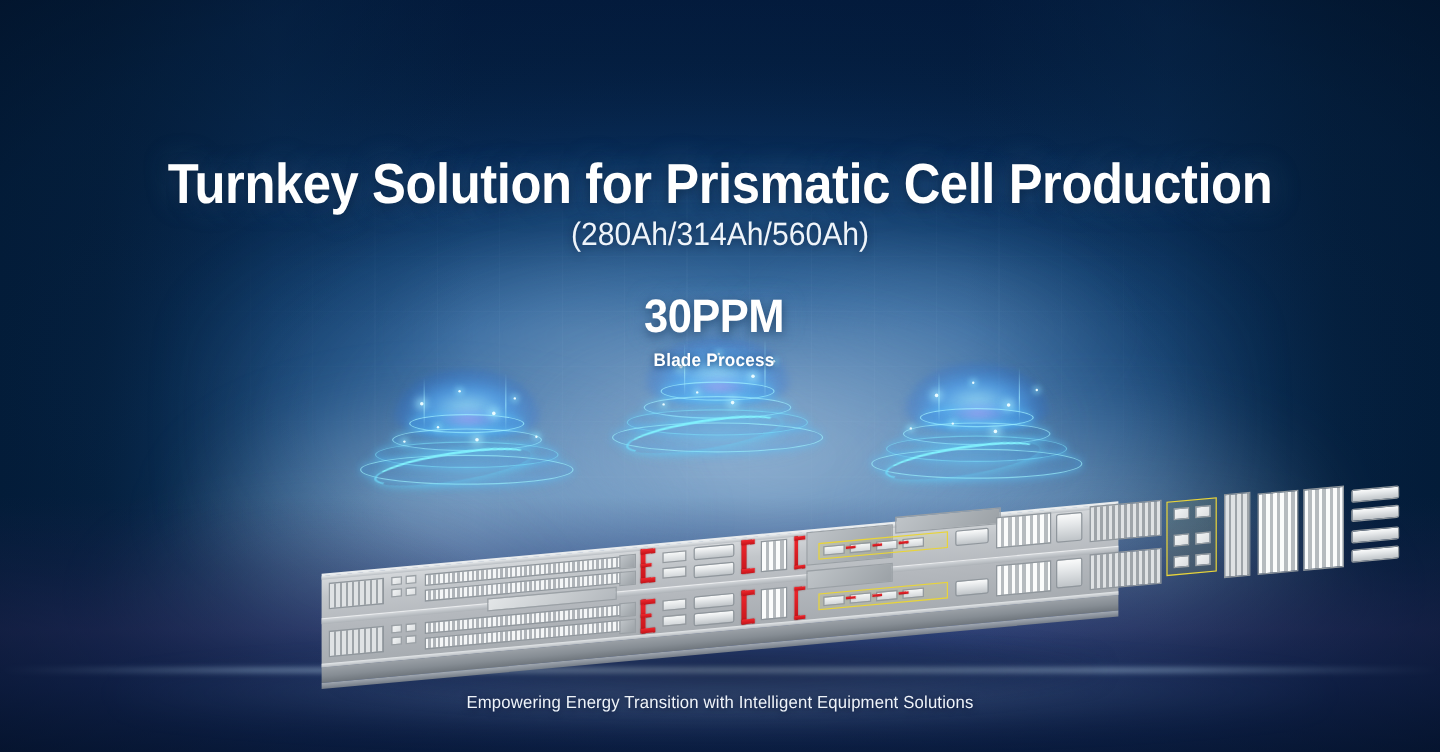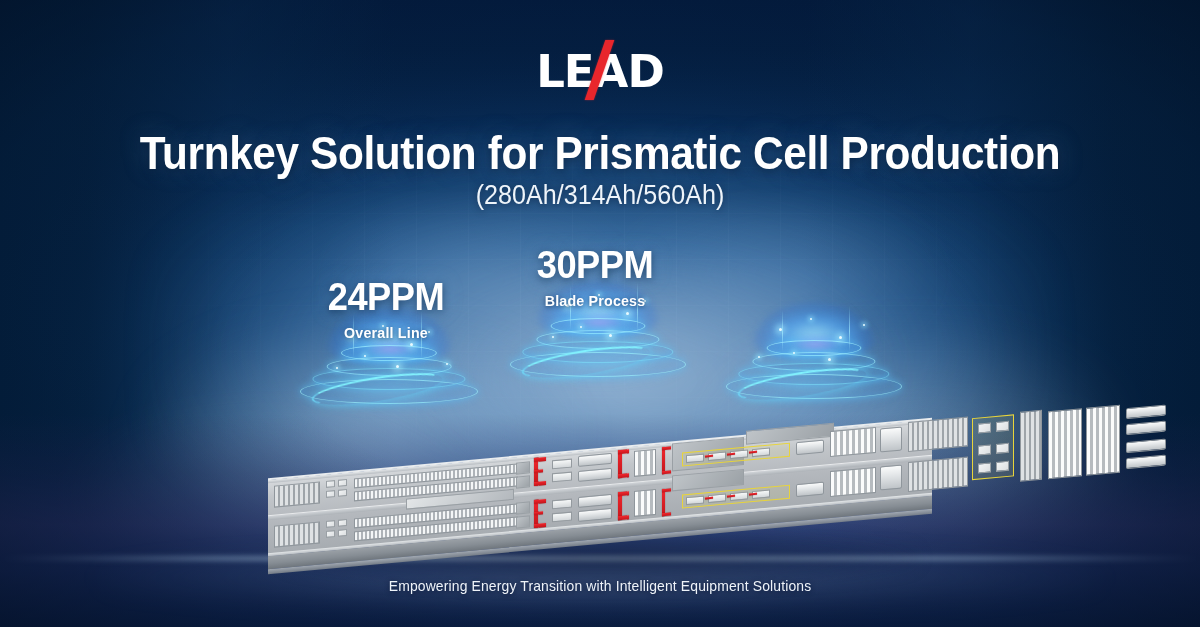--- a/index.html
+++ b/index.html
@@ -317,24 +317,20 @@
   <div class="mist m3"></div>
   <div class="mist m4"></div>
   <div class="mist m5"></div>
   <div class="mist m6"></div>
   <div class="mist m7"></div>
 
   <div class="bg-bottompurple"></div>
   <div class="floor-glow"></div>
   <div class="floor-band"></div>
 
-  <div class="logo-wrap">
-    <div class="logo-text">LEAD</div>
-    <div class="logo-slash"></div>
-  </div>
 
   <div class="title">Turnkey Solution for Prismatic Cell Production</div>
   <div class="subtitle">(280Ah/314Ah/560Ah)</div>
 
   <div class="holo" id="holo-left">
     <div class="base-glow"></div>
     <div class="dome"></div>
     <div class="dome2"></div>
     <div class="purple"></div>
     <div class="ring r1"></div>
@@ -389,24 +385,20 @@
     <div class="spark" style="left:48%; top:18%"></div>
     <div class="spark lg" style="left:64%; top:36%"></div>
     <div class="spark" style="left:38%; top:52%"></div>
     <div class="spark" style="left:78%; top:24%"></div>
     <div class="spark lg" style="left:58%; top:58%"></div>
     <div class="spark" style="left:18%; top:56%"></div>
     <div class="vbeam" style="left:32%; top:10%; height:42%"></div>
     <div class="vbeam" style="left:70%; top:6%;  height:46%"></div>
   </div>
 
-  <div class="badge" id="badge-left">
-    <div class="val">24PPM</div>
-    <div class="lbl">Overall Line</div>
-  </div>
   <div class="badge" id="badge-mid">
     <div class="val">30PPM</div>
     <div class="lbl">Blade Process</div>
   </div>
 
   <div id="machine">
     <div class="mach-shadow"></div>
     <div class="deck">
       <div class="deck-top"></div>
       <div class="deck-front"></div>

